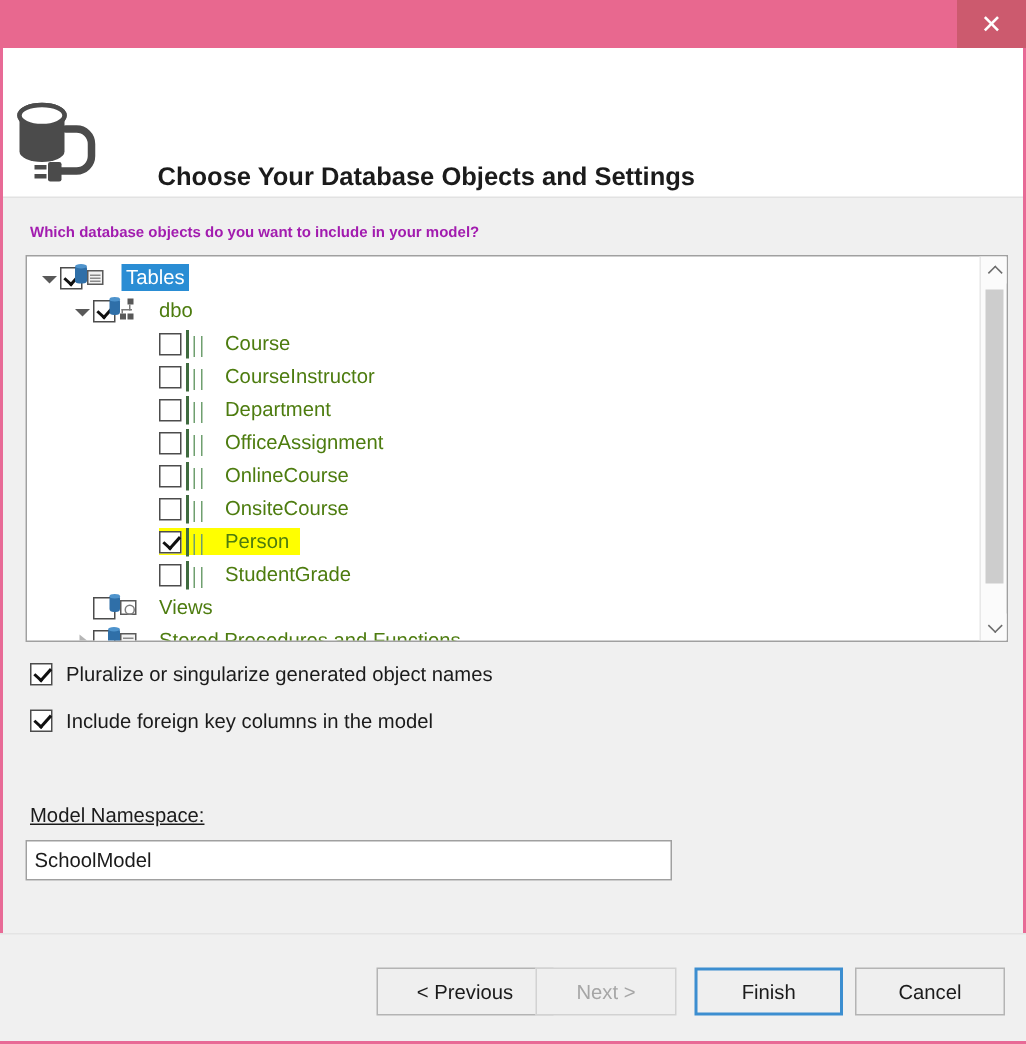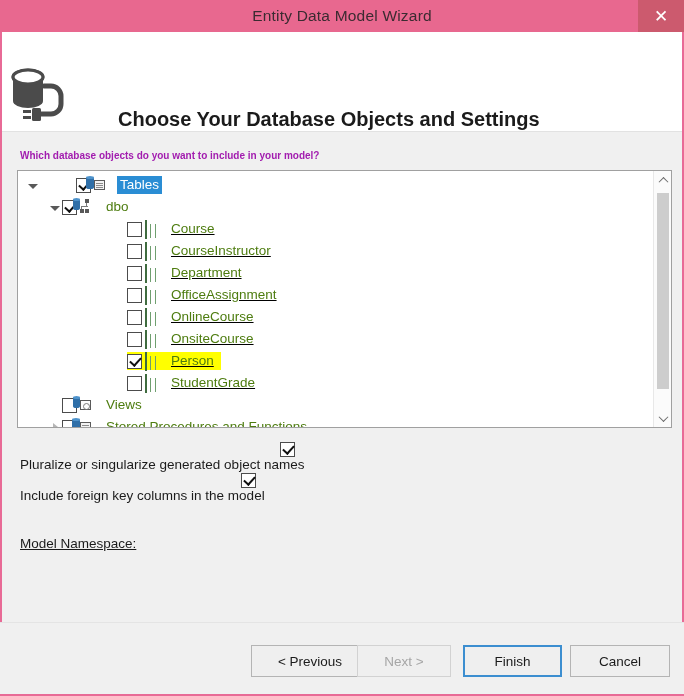--- a/index.html
+++ b/index.html
@@ -58,22 +58,22 @@
     position: relative;
     border-bottom: 1px solid #e2e2e2;
   }
   #header-icon {
     position: absolute;
     left: 8px; top: 36px;
     width: 64px; height: 62px;
   }
   #header-title {
     position: absolute;
-    left: 116px; top: 76px;
-    font-size: 20px;
+    left: 103px; top: 76px;
+    font-size: 17px;
     font-weight: bold;
     color: #1b1b1b;
   }
 
   
   #body {
     position: relative;
     background: #f0f0f0;
     height: 492px;
   }
@@ -273,23 +273,23 @@
   .icon-views .cyl {
     position: absolute; right: 0; top: 0;
     width: 7px; height: 11px; background: #2f6fa8; border-radius: 3px / 2px;
   }
   .icon-views .cyl::before {
     content: ""; position: absolute; left: 0; top: -1px;
     width: 7px; height: 3px; background: #4e93cc; border-radius: 50%;
   }
 
   
-  .ind-0 { padding-left: 8px; gap: 36px; }
+  .ind-0 { padding-left: 8px; }
   .ind-1 { padding-left: 30px; }
-  .ind-2 { padding-left: 95px; text-decoration: underline; }
+  .ind-2 { padding-left: 74px; }
 
   
   #tree-scrollbar {
     position: absolute;
     right: 0; top: 0; bottom: 0;
     width: 18px;
     background: #fbfbfb;
     border-left: 1px solid #e8e8e8;
   }
   .sb-arrow {
@@ -314,22 +314,21 @@
     width: 12px; height: 196px;
     background: #cdcdcd;
     cursor: pointer;
   }
 
   
   .option-row {
     position: absolute;
     left: 18px;
     display: flex;
-    align-items: flex-end;
-    flex-direction: column;
+    align-items: center;
   }
   .option-row .ocbx {
     width: 15px; height: 15px;
     border: 1px solid #4c4c4c;
     background: #fff;
     position: relative;
     margin-right: 9px;
     flex: 0 0 15px;
     cursor: pointer;
   }
@@ -397,21 +396,20 @@
   #btn-next { left: 357px; width: 94px; color: #a6a6a6; border-color: #d2d2d2; cursor: default; }
   #btn-finish { left: 463px; width: 99px; border: 2px solid #3c8ed0; }
   #btn-cancel { left: 570px; width: 100px; }
 </style>
 </head>
 <body>
 
 <div id="dialog">
 
   <div id="titlebar">
-    <div id="title-text">Entity Data Model Wizard</div>
     <div id="close-button">
       <span class="x">✕</span>
     </div>
   </div>
 
   <div id="header">
     <div id="header-icon">
       <svg width="64" height="62" viewBox="0 0 64 62">
         <ellipse cx="18" cy="9" rx="15" ry="7" fill="#ffffff" stroke="#4b4b4b" stroke-width="3"></ellipse>
         <path d="M3 9 L3 33 A15 7 0 0 0 33 33 L33 9" fill="#4b4b4b"></path>
@@ -554,20 +552,21 @@
     <div class="option-row" id="opt-0">
       <span class="ocbx checked"></span>
       <span class="olabel">Pluralize or singularize generated object names</span>
     </div>
     <div class="option-row" id="opt-1">
       <span class="ocbx checked"></span>
       <span class="olabel">Include foreign key columns in the model</span>
     </div>
 
     <div id="ns-label">Model Namespace:</div>
+    <div id="ns-input">SchoolModel</div>
   </div>
 
   <div id="footer">
     <div class="wiz-btn" id="btn-previous">&lt; Previous</div>
     <div class="wiz-btn" id="btn-next">Next &gt;</div>
     <div class="wiz-btn" id="btn-finish">Finish</div>
     <div class="wiz-btn" id="btn-cancel">Cancel</div>
   </div>
 
 </div>

